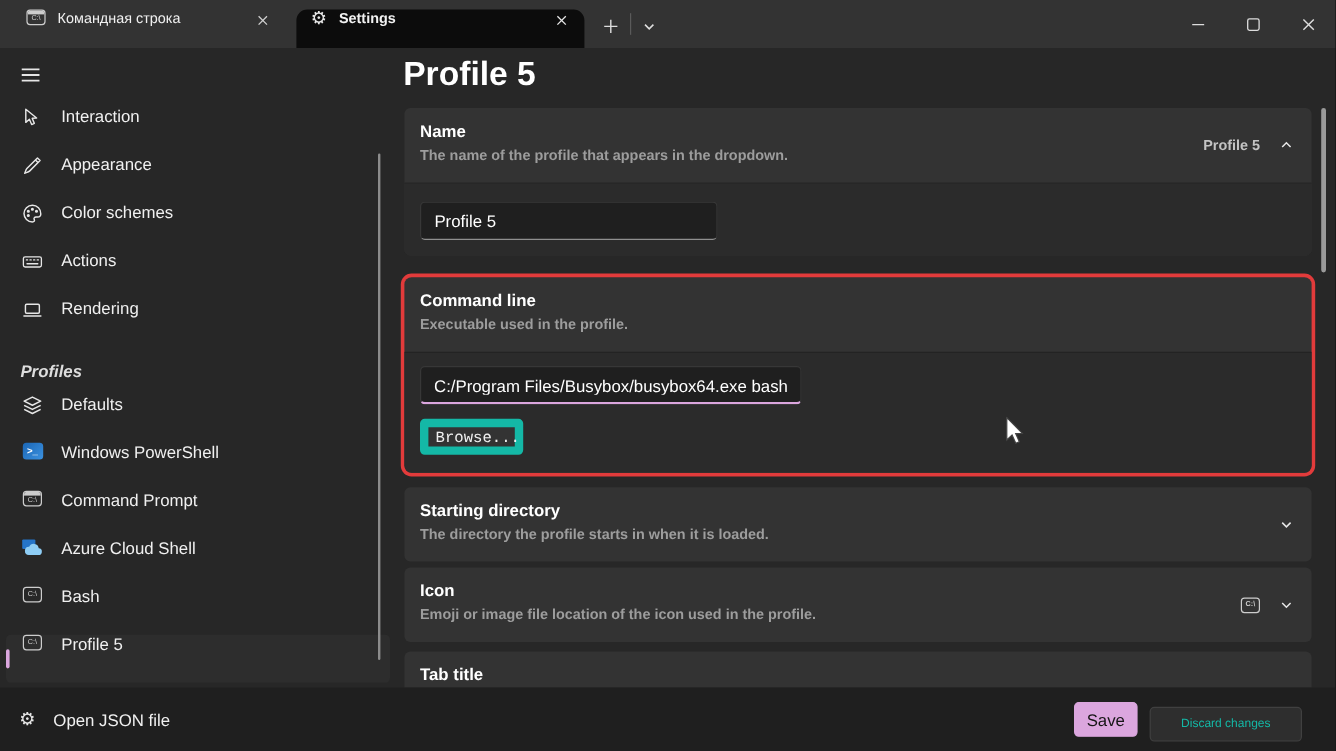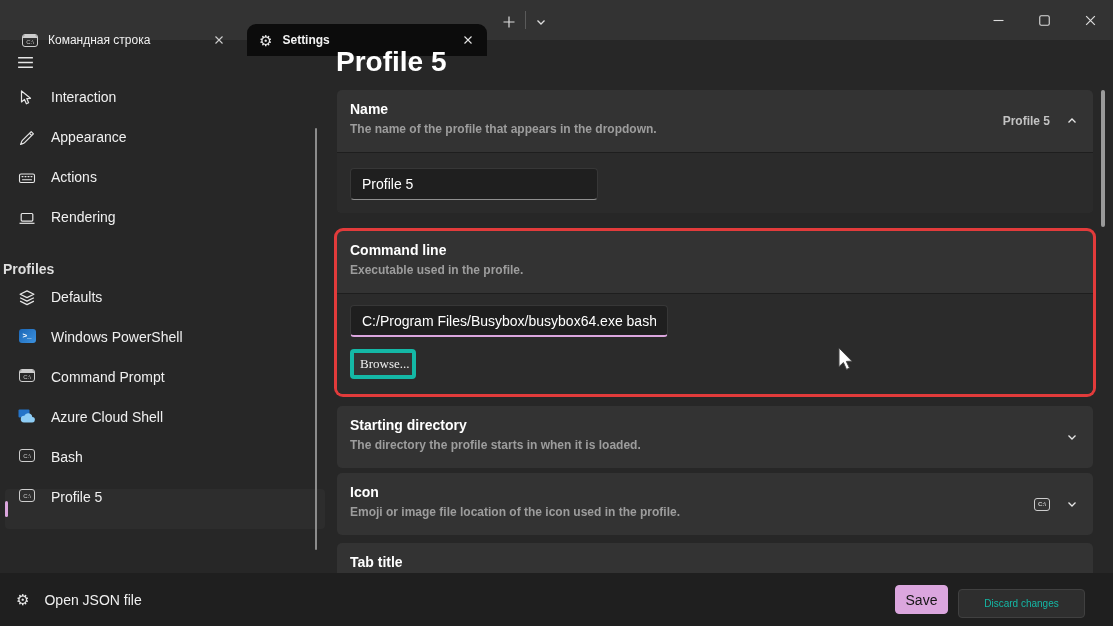--- a/index.html
+++ b/index.html
@@ -10,43 +10,43 @@
     --card-body:#2b2b2b;
     --txt:#f2f2f2;
     --muted:#9d9d9d;
   }
   html,body{margin:0;padding:0;background:#111;}
   .window{position:relative;width:1113px;height:626px;background:var(--bg);
     font-family:"Liberation Sans",sans-serif;color:var(--txt);overflow:hidden;}
 
   
   .titlebar{position:absolute;top:0;left:0;right:0;height:40px;background:#333333;}
-  .tab{position:absolute;top:8px;height:32px;display:flex;align-items:center;
-    padding:0 10px 0 12px;box-sizing:border-box;font-size:12px;margin-top:16px;}
+  .tab{position:absolute;top:8px;height:32px;display:flex;align-items:flex-start;
+    padding:0 10px 0 12px;box-sizing:border-box;font-size:12px;}
   .tab-cmd{left:10px;width:228px;color:#f0f0f0;}
   .tab-settings{left:247px;width:240px;background:#0c0c0c;border-radius:9px 9px 0 0;font-weight:bold;}
   .tab-label{flex:1;margin-left:10px;white-space:nowrap;overflow:hidden;}
   .tab-close{width:18px;height:18px;display:flex;align-items:center;justify-content:center;border-radius:3px;}
   .gear-glyph{font-size:15px;color:#e8e8e8;line-height:1;font-weight:normal;}
   .newtab,.tab-drop{position:absolute;top:12px;width:24px;height:20px;display:flex;align-items:center;justify-content:center;}
   .newtab{left:497px;}
   .tabbar-sep{position:absolute;left:525px;top:11px;width:1px;height:18px;background:#5a5a5a;}
   .tab-drop{left:529px;}
   .win-controls{position:absolute;right:0;top:0;height:40px;display:flex;}
   .win-btn{width:46px;height:40px;display:flex;align-items:center;justify-content:center;}
 
   
   .sidebar{position:absolute;left:0;top:40px;width:330px;height:533px;overflow:hidden;}
   .hamburger{position:absolute;left:16px;top:13px;width:20px;height:20px;}
   .navstack{position:absolute;left:0;top:49px;right:0;}
   .srow{height:40px;margin:0 5px;display:flex;padding-left:12px;
     gap:14px;font-size:14px;color:#f0f0f0;border-radius:4px;box-sizing:border-box;position:relative;}
   .srow .ic{width:20px;display:flex;justify-content:center;flex:none;}
-  .sec-head{height:40px;display:flex;align-items:center;padding-left:3px;
-    font-size:14px;font-weight:bold;color:#dedede;}
+  .sec-head{height:40px;display:flex;align-items:center;padding-left:17px;
+    font-size:14px;font-weight:bold;color:#dedede;font-style:italic;}
   .srow.selected{background:#2d2d2d;}
   .pill{position:absolute;left:0;top:50%;transform:translateY(-50%);width:3px;height:16px;
     border-radius:2px;background:var(--accent);}
   .sb-scroll{position:absolute;left:315px;top:88px;width:2px;height:422px;background:#8c8c8c;border-radius:1px;}
 
   
   .term-icon{width:16px;height:13px;border:1px solid #cdcdcd;border-radius:3px;box-sizing:border-box;
     position:relative;display:flex;align-items:center;justify-content:center;overflow:hidden;flex:none;}
   .term-icon span{font-size:6px;color:#cdcdcd;line-height:1;letter-spacing:0;}
   .term-icon.filled span{margin-top:3px;}
@@ -71,23 +71,23 @@
   .card-cmd{top:191px;height:163px;box-shadow:0 0 0 3px var(--highlight);border-radius:6px;}
   .card-cmd .card-body{height:100px;border-radius:0 0 6px 6px;}
   .card-start{top:366px;height:62px;}
   .card-icon{top:433px;height:62px;}
   .card-tabtitle{top:503px;height:62px;}
   .text-input{position:absolute;left:13px;background:#1f1f1f;border:1px solid #373737;
     border-bottom:1px solid #8f8f8f;border-radius:4px;color:#fff;font-size:14px;
     padding:0 11px;font-family:"Liberation Sans",sans-serif;box-sizing:border-box;height:32px;outline:none;}
   .card-name .text-input{top:15px;width:248px;}
   .card-cmd .text-input{top:11px;width:318px;border-bottom:2px solid var(--accent);}
-  .browse-btn{position:absolute;left:13px;top:55px;width:66px;height:30px;background:#333333;
-    border:4px solid #14b8a6;border-radius:4px;color:#f0f0f0;font-size:13px;
-    font-family:Liberation Serif, serif;}
+  .browse-btn{position:absolute;left:13px;top:55px;width:86px;height:30px;background:#333333;
+    border:7px solid #14b8a6;border-radius:4px;color:#f0f0f0;font-size:13px;
+    font-family:Liberation Mono, monospace;}
   .main-scroll{position:absolute;left:771px;top:50px;width:4px;height:137px;background:#9a9a9a;border-radius:2px;}
 
   
   .bottombar{position:absolute;left:0;top:573px;right:0;height:53px;background:#1f1f1f;}
   .openjson{position:absolute;left:16px;top:0;height:53px;display:flex;align-items:center;gap:15px;font-size:14px;color:#f0f0f0;}
   .save-btn{position:absolute;right:165px;top:12px;width:53px;height:29px;background:var(--accent);
     border:1px solid var(--accent);border-radius:4px;color:#161616;font-size:14px;font-family:"Liberation Sans",sans-serif;}
   .discard-btn{position:absolute;right:28px;top:16px;width:127px;height:29px;background:#2e2e2e;
     border:1px solid #404040;border-radius:4px;color:#14b8a6;font-size:10px;font-family:"Liberation Sans",sans-serif;}
 
@@ -170,20 +170,32 @@
       <div class="srow">
         <span class="ic">
           <svg width="18" height="18" viewBox="0 0 18 18" fill="none" stroke="#e6e6e6" stroke-width="1.2" stroke-linejoin="round">
               <path d="M13.2 2.6 L15.4 4.8 L6.6 13.6 C5.6 14.6 3.6 14.8 2.6 15.4 C3.2 14.4 3.4 12.4 4.4 11.4 Z"></path>
               <path d="M11.5 4.3 L13.7 6.5"></path>
             </svg>
         </span>
         <span>Appearance</span>
       </div>
 
+      <div class="srow">
+        <span class="ic">
+          <svg width="18" height="18" viewBox="0 0 18 18" fill="none" stroke="#e6e6e6" stroke-width="1.2">
+              <path d="M9 2 a7 7 0 1 0 0 14 c1.6 0 2.1-1.1 1.5-2.1 c-.5-1 .1-2 1.5-2 h1.5 a2.5 2.5 0 0 0 2.5-2.6 A7 7 0 0 0 9 2 Z"></path>
+              <circle cx="5.6" cy="7" r="0.7" fill="#e6e6e6"></circle>
+              <circle cx="9" cy="5.4" r="0.7" fill="#e6e6e6"></circle>
+              <circle cx="12.4" cy="7" r="0.7" fill="#e6e6e6"></circle>
+              <circle cx="5.6" cy="10.6" r="0.7" fill="#e6e6e6"></circle>
+            </svg>
+        </span>
+        <span>Color schemes</span>
+      </div>
 
       <div class="srow">
         <span class="ic">
           <svg width="18" height="18" viewBox="0 0 18 18" fill="none" stroke="#e6e6e6" stroke-width="1.1">
               <rect x="1.5" y="5" width="15" height="8.5" rx="1.5"></rect>
               <path d="M4 7.6 H5 M7 7.6 H8 M10 7.6 H11 M13 7.6 H14 M4.5 10.8 H13.5" stroke-linecap="round"></path>
             </svg>
         </span>
         <span>Actions</span>
       </div>

